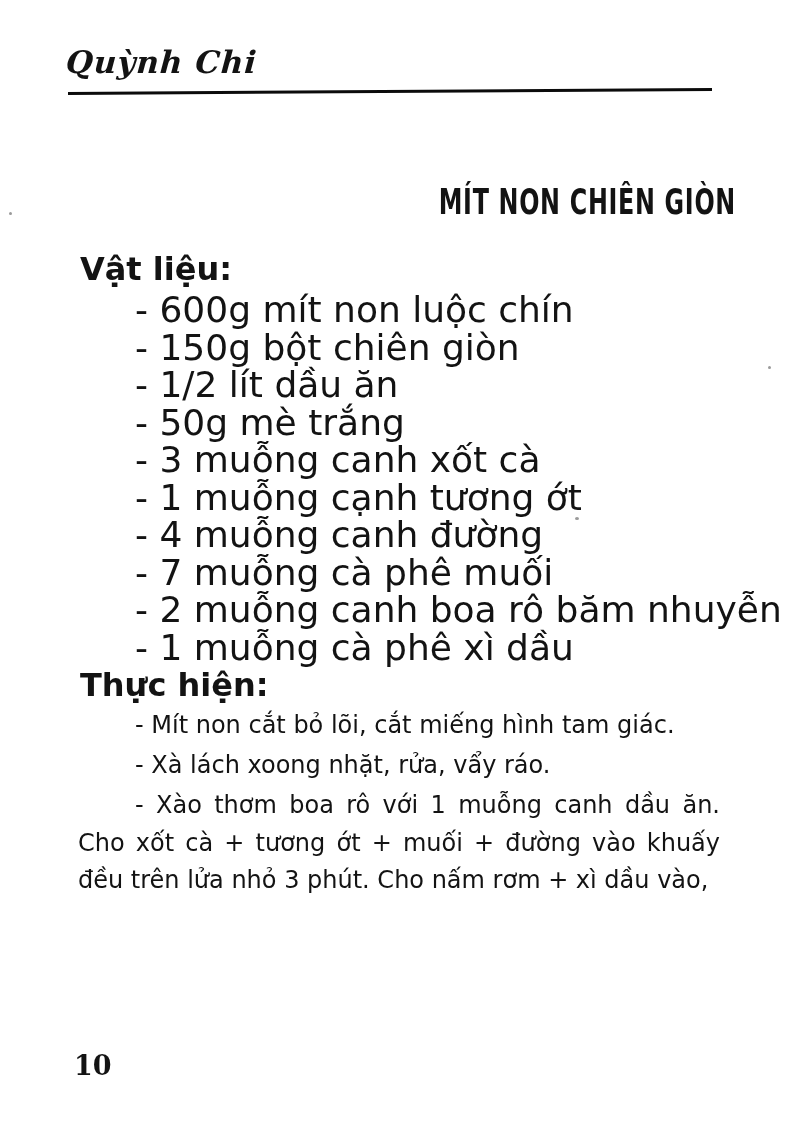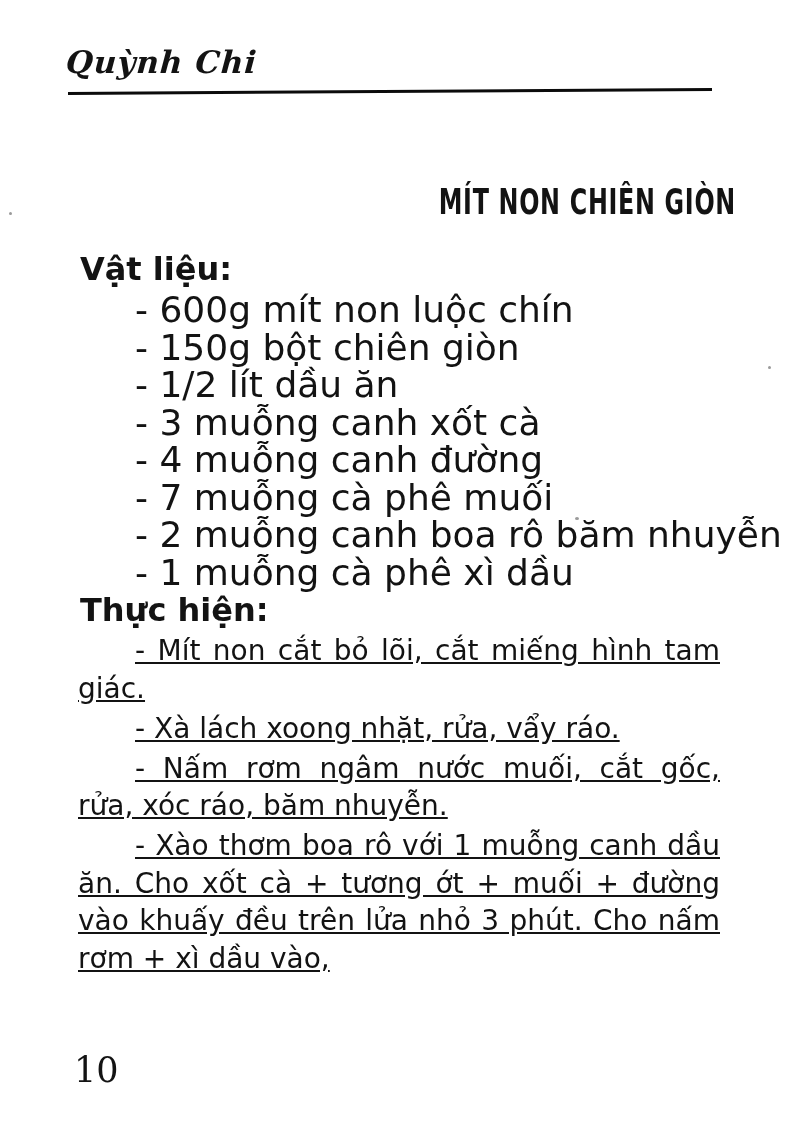--- a/index.html
+++ b/index.html
@@ -43,27 +43,27 @@
     margin:0 0 5px 2px;line-height:34px;
   }
   ul.ingredients{
     list-style:none;margin:0 0 2px;padding:0 0 0 57px;
   }
   ul.ingredients li{
     font-size:36px;line-height:37.5px;white-space:nowrap;
   }
   .steps p{
     margin:0 0 2.5px;
-    font-size:28px;line-height:37.5px;
-    text-align:justify;text-indent:57px;text-decoration:underline;
+    font-size:24px;line-height:37.5px;
+    text-align:justify;text-indent:57px;
   }
   .page-number{
     position:absolute;left:74px;top:1050px;
     font-family:"DejaVu Serif",serif;
-    font-weight:normal;font-size:35px;text-align:right;
+    font-weight:bold;font-size:27px;text-align:right;
   }
   .speck{position:absolute;background:#9a9a9a;border-radius:50%;}
   .speck.s1{left:9px;top:212px;width:3px;height:3px;}
   .speck.s2{left:575px;top:517px;width:4px;height:3px;}
   .speck.s3{left:768px;top:366px;width:3px;height:3px;}
 </style>
 </head>
 <body>
 
 <div class="page">
@@ -76,33 +76,34 @@
   </div>
 
   <div class="content">
 
     <div class="section-heading">Vật liệu:</div>
 
     <ul class="ingredients">
       <li>- 600g mít non luộc chín</li>
       <li>- 150g bột chiên giòn</li>
       <li>- 1/2 lít dầu ăn</li>
+      <li>- 50g mè trắng</li>
       <li>- 3 muỗng canh xốt cà</li>
+      <li>- 1 muỗng cạnh tương ớt</li>
       <li>- 4 muỗng canh đường</li>
       <li>- 7 muỗng cà phê muối</li>
       <li>- 2 muỗng canh boa rô băm nhuyễn</li>
       <li>- 1 muỗng cà phê xì dầu</li>
     </ul>
 
     <div class="section-heading">Thực hiện:</div>
 
     <div class="steps">
       <p>- Mít non cắt bỏ lõi, cắt miếng hình tam giác.</p>
       <p>- Xà lách xoong nhặt, rửa, vẩy ráo.</p>
-      <p>- Nấm rơm ngâm nước muối, cắt gốc, rửa, xóc ráo, băm nhuyễn.</p>
       <p>- Xào thơm boa rô với 1 muỗng canh dầu ăn. Cho xốt cà + tương ớt + muối + đường vào khuấy đều trên lửa nhỏ 3 phút. Cho nấm rơm + xì dầu vào,</p>
     </div>
 
   </div>
 
   <div class="page-number">10</div>
 
   <div class="speck s1"></div>
   <div class="speck s2"></div>
   <div class="speck s3"></div>

